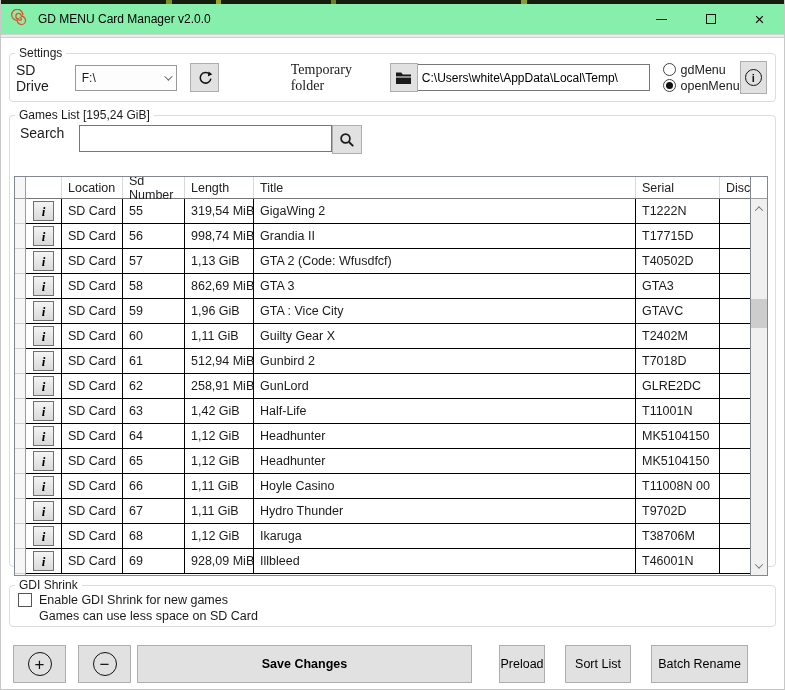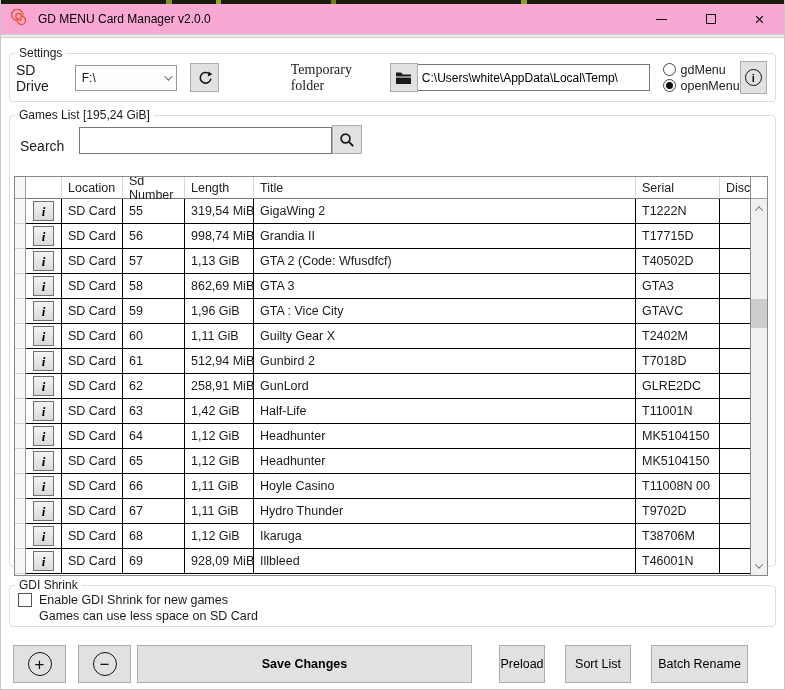--- a/index.html
+++ b/index.html
@@ -6,21 +6,21 @@
   html,body { background:#444; }
   .window {
     position: relative; width: 785px; height: 690px; background: #fff;
     font-family: "Liberation Sans", sans-serif; color:#1a1a1a; overflow: hidden;
     border-left:1px solid #c8c8c8; border-right:1px solid #c8c8c8; border-bottom:1px solid #c8c8c8;
   }
   
   .top-strip { height:4px;
     background: linear-gradient(90deg,#161d0d 0 165px,#7d8d25 165px 171px,#161d0d 171px 215px,#99a32c 215px 220px,#161d0d 220px 330px,#6d7d1f 330px 335px,#161d0d 335px 520px,#8d9d2a 520px 526px,#161d0d 526px 100%);
   }
-  .titlebar { height:30px; display:flex; align-items:center; padding-left:9px; background:#f9a8d4; }
+  .titlebar { height:30px; display:flex; align-items:center; padding-left:9px; background:#86efac; }
   .app-icon { width:20px; height:20px; margin-right:8px; display:flex; align-items:center; }
   .title { font-size:12px; color:#000; }
   .win-controls { margin-left:auto; display:flex; height:100%; }
   .win-btn { width:49px; height:100%; background:transparent; border:none; display:flex; align-items:center; justify-content:center; cursor:default; }
   .glyph-min { width:11px; border-top:1px solid #111; display:inline-block; }
   .glyph-max { width:10px; height:10px; border:1px solid #111; display:inline-block; }
   .glyph-close { font-size:17px; color:#111; line-height:1; font-weight:400; }
   .titlebar-divider { height:4px; background:#ececec; border-top:1px solid #d2d2d2; border-bottom:1px solid #cfcfcf;}
 
   fieldset.group { position:absolute; left:8px; right:8px; border:1px solid #dcdcdc; border-radius:4px; background:#fff; }
@@ -38,21 +38,21 @@
   .folder-btn { margin-left:10px; }
   .temp-input { width:255px; height:27px; border:1px solid #777; border-left:none; font-size:12px; padding:0 4px; font-family:"Liberation Sans",sans-serif; }
   .radios { margin-left:13px; display:flex; flex-direction:column; gap:2px; font-size:12.5px; }
   .radio-row { display:flex; align-items:center; gap:5px;text-align:center; }
   .radio { width:13px; height:13px; border:1px solid #444; border-radius:50%; background:#fff; display:inline-flex; align-items:center; justify-content:center; }
   .radio.checked::after { content:""; width:7px; height:7px; border-radius:50%; background:#111; }
   .info-btn { margin-left:auto; margin-right:2px; width:30px; height:33px; }
   .circle-i { width:17px; height:17px; border:1.6px solid #111; border-radius:50%; display:flex; align-items:center; justify-content:center; font-size:11px; font-weight:bold; color:#111; }
 
   .games { top:108px; height:459px; }
-  .search-row { display:flex; align-items:flex-end; padding:3px 0 0 10px; }
+  .search-row { display:flex; align-items:flex-start; padding:3px 0 0 10px; }
   .search-input { margin-left:15px; width:253px; height:27px; border:1px solid #777; font-size:12.5px; padding:0 5px; font-family:"Liberation Sans",sans-serif; }
   .search-btn { width:30px; height:29px; display:flex; align-items:center; justify-content:center; }
 
   .grid { position:absolute; left:4px; top:54px; width:754px; height:400px; border:1px solid #828790; display:flex; background:#fff; }
   .row-strip { width:11px; background:#f7f7f7; border-right:1px solid #9d9d9d; display:flex; flex-direction:column; }
   .row-strip .corner { height:22px; border-bottom:1px solid #9d9d9d; }
   .row-strip .lines { flex:1; background: repeating-linear-gradient(to bottom, #f7f7f7 0 24px, #cfcfcf 24px 25px); }
   .grid-main { flex:1; display:flex; flex-direction:column; overflow:hidden; }
   .grid-header { height:22px; display:flex; background:#fff; border-bottom:1px solid #777; font-size:12.5px; color:#222; }
   .hc { display:flex; align-items:center; padding-left:6px; border-right:1px solid #d8d8d8; }

